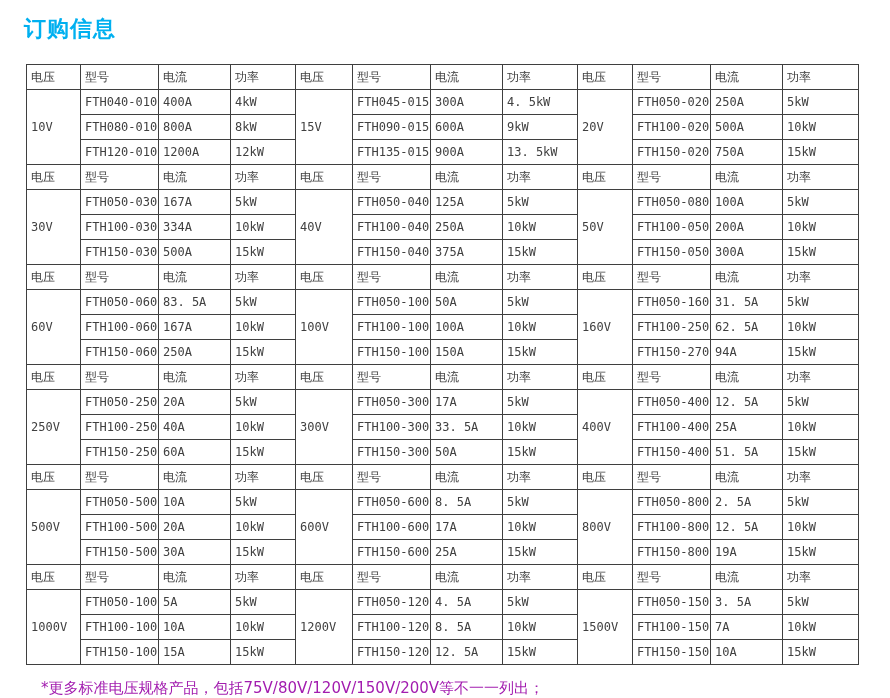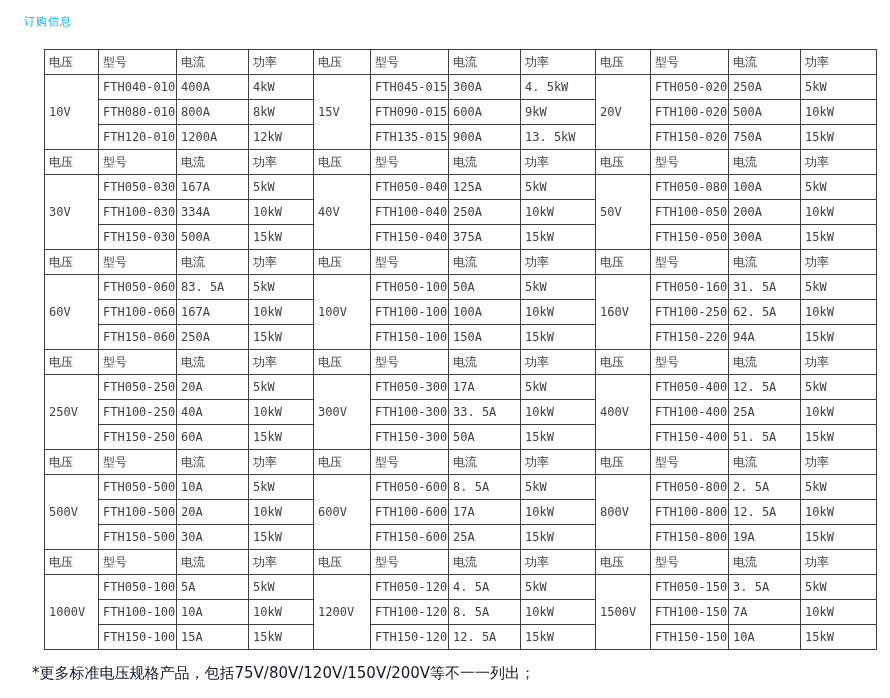--- a/index.html
+++ b/index.html
@@ -9,49 +9,49 @@
     width: 890px;
     height: 698px;
     font-family: "DejaVu Sans", "Liberation Sans", sans-serif;
     overflow: hidden;
   }
   .page {
     padding: 14px 24px 0 24px;
   }
   .page-title {
     margin: 0 0 20px 0;
-    font-size: 11px;
-    font-weight: normal;
+    font-size: 22px;
+    font-weight: bold;
     color: #00b0f0;
     letter-spacing: 1px;
   }
   table.order-table {
     border-collapse: collapse;
     table-layout: fixed;
     width: 738px;
-    margin-left: 20px;
+    margin-left: 2px;
   }
   table.order-table td {
     border: 1px solid #3f3f3f;
     height: 24px;
     padding: 0 2px 0 4px;
     font-family: "DejaVu Sans Mono", "Liberation Mono", monospace;
     font-size: 12px;
     font-weight: normal;
     color: #404040;
     text-align: left;
     vertical-align: middle;
     white-space: nowrap;
     overflow: hidden;
     background: #ffffff;
   }
   .footnote {
-    margin: 14px 0 0 8px;
+    margin: 14px 0 0 17px;
     font-size: 15px;
-    color: #0f172a;
+    color: #a21caf;
   }
 </style>
 </head>
 <body>
 
 <div class="page">
   <h1 class="page-title" style="color: rgb(0, 176, 240);">订购信息</h1>
   <table class="order-table">
     <colgroup>
         <col style="width: 54px;">
@@ -207,21 +207,21 @@
           <td>62. 5A</td>
           <td>10kW</td>
         </tr>
         <tr>
           <td>FTH150-060</td>
           <td>250A</td>
           <td>15kW</td>
           <td>FTH150-100</td>
           <td>150A</td>
           <td>15kW</td>
-          <td>FTH150-220</td>
+          <td>FTH150-270</td>
           <td>94A</td>
           <td>15kW</td>
         </tr>
         <tr>
           <td>电压</td>
           <td>型号</td>
           <td>电流</td>
           <td>功率</td>
           <td>电压</td>
           <td>型号</td>

